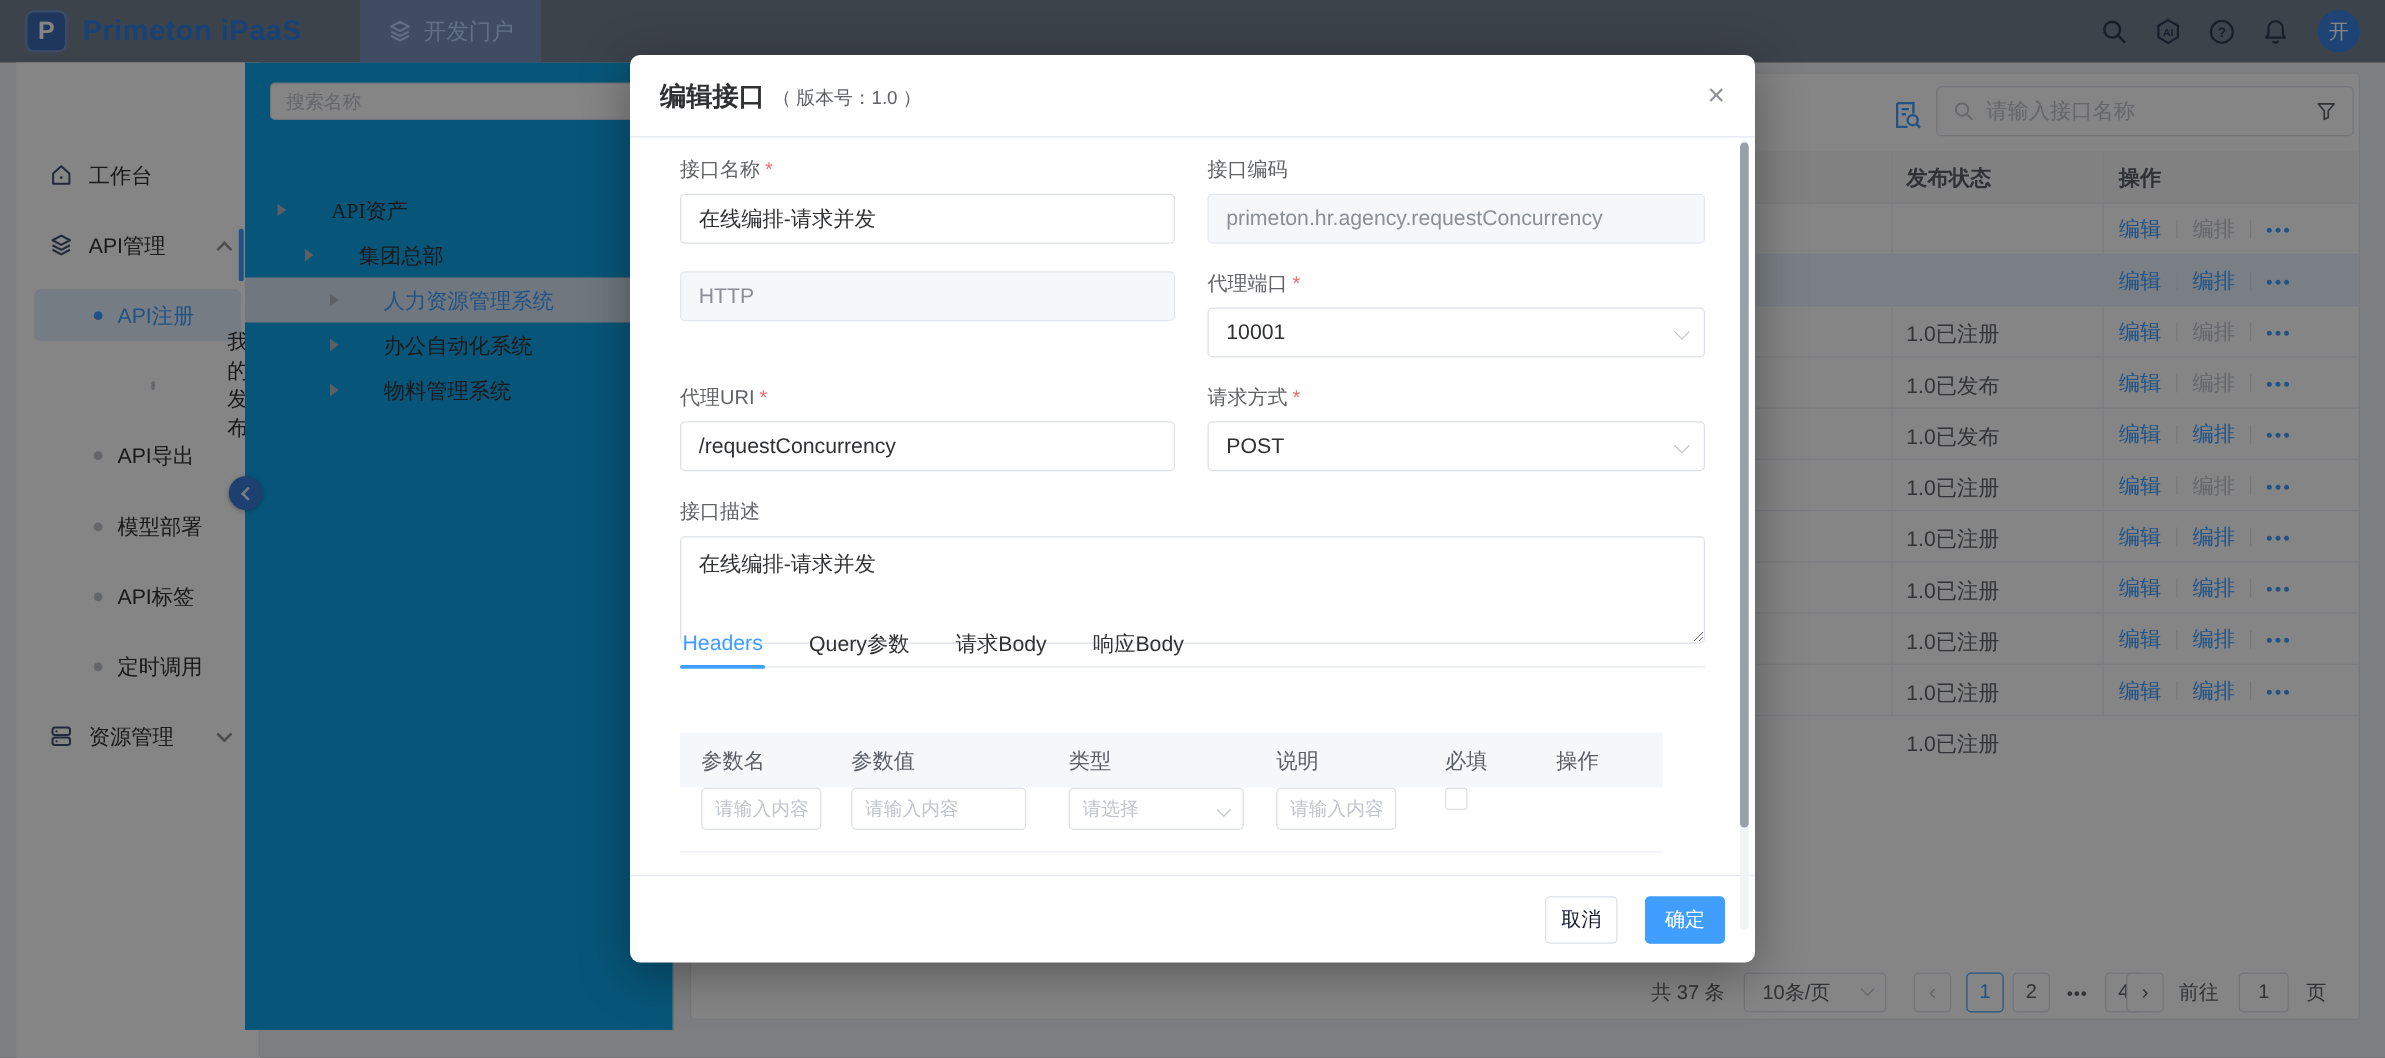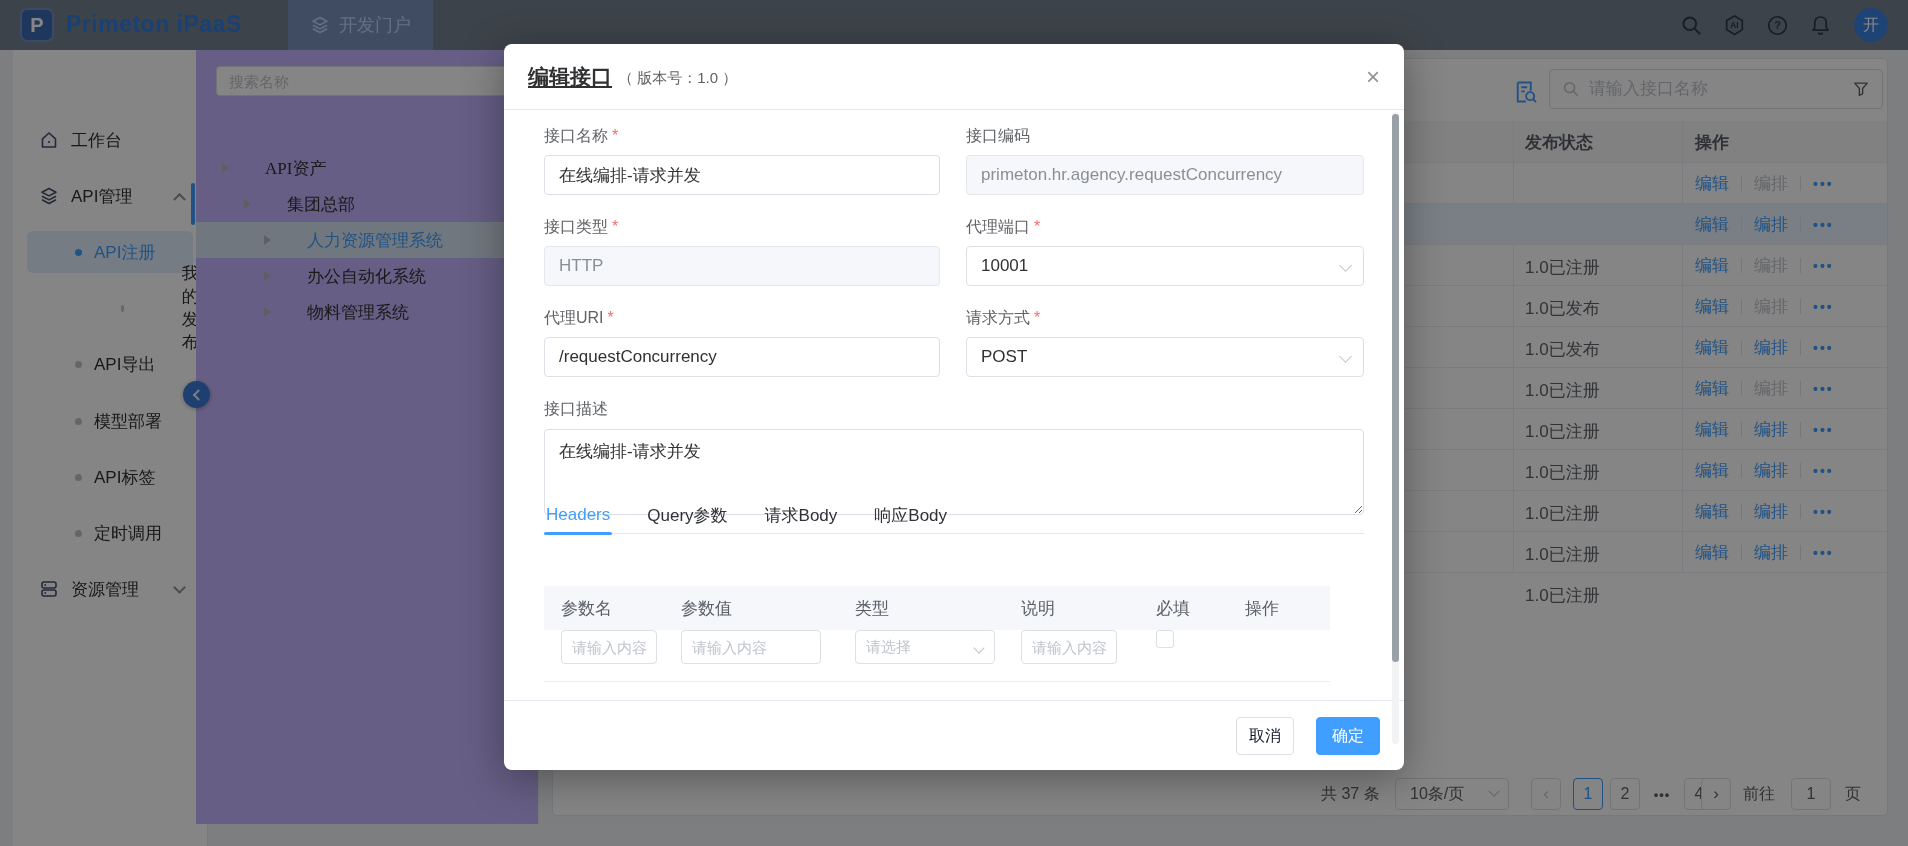--- a/index.html
+++ b/index.html
@@ -27,21 +27,21 @@
   .s-item .bullet { display:none; width:7px; height:7px; border-radius:50%; background:#c0c4cc; margin-left:62px; margin-right:12px; }
   .s-item.sub .bullet { display:block; }
   .s-item .chev { display:none; margin-left:auto; margin-right:24px; width:9px; height:9px; border-right:2px solid #909399; border-bottom:2px solid #909399; }
   .s-item.has-chev-up .chev { display:block; transform:rotate(-135deg) translate(-2px,-2px); }
   .s-item.has-chev-down .chev { display:block; transform:rotate(45deg); margin-top:-4px; }
   .s-item.active { color:#409eff; }
   .s-item.active .bullet { background:#409eff; }
   .s-item.active .hl { position:absolute; left:14px; right:15px; top:1px; bottom:1px; background:#e3eefb; border-radius:6px; z-index:-1; }
   .active-bar { position:absolute; left:191px; width:4px; height:42px; background:#409eff; border-radius:2px; z-index:2; }
   
-  .tree-panel { position:absolute; left:196px; top:50px; width:343px; height:774px; background:#c4b5fd; border-right:1px solid #e6e8eb; z-index:1; }
+  .tree-panel { position:absolute; left:196px; top:50px; width:343px; height:774px; background:#0ea5e9; border-right:1px solid #e6e8eb; z-index:1; }
   .tree-search { position:absolute; left:20px; top:16px; width:308px; height:30px; border:1px solid #dcdfe6; border-radius:4px; font-size:15px; color:#606266; padding:0 12px; outline:none; background:#fff; }
   .tree-search::placeholder { color:#c0c4cc; }
   .t-node { position:absolute; left:0; width:343px; height:36px; display:flex; align-items:center; font-size:17px; color:#303133; cursor:pointer; }
   .t-node.selected { background:#d7e4f2; color:#409eff; }
   .t-node .caret { width:0; height:0; border-left:7px solid #b0b6bf; border-top:5px solid transparent; border-bottom:5px solid transparent; margin-right:9px; }
   .t-node.lvl0 { padding-left:26px;font-family:Liberation Serif, serif; } .t-node.lvl1 { padding-left:48px; } .t-node.lvl2 { padding-left:68px; }
   .t-node .nic { width:19px; height:19px; margin-right:8px; color:#5f7395; }
   .t-node.selected .nic { color:#409eff; }
   .collapse-btn { position:absolute; left:183px; top:381px; width:27px; height:27px; border-radius:50%; background:#3a7bd9; color:#fff; z-index:3; display:flex; align-items:center; justify-content:center; box-shadow:0 1px 4px rgba(0,0,0,.3); cursor:pointer; }
   .collapse-btn .arr { width:8px; height:8px; border-left:2px solid #e8f0fb; border-bottom:2px solid #e8f0fb; transform:rotate(45deg) translate(1px,-1px); }
@@ -76,21 +76,21 @@
   .pg-num { width:30px; height:32px; border:1px solid #dcdfe6; border-radius:4px; background:#fff; display:flex; align-items:center; justify-content:center; cursor:pointer; }
   .pg-num.active { border-color:#409eff; color:#409eff; }
   .pg-num.ellipsis { border:none; letter-spacing:1px; font-size:13px; font-weight:bold; }
   .pager .goto-label { position:absolute; left:1190px; top:7px; }
   .pg-goto { position:absolute; left:1238px; top:1px; width:40px; height:32px; border:1px solid #dcdfe6; border-radius:4px; text-align:center; font-size:16px; color:#606266; outline:none; }
   .pager .unit { position:absolute; left:1292px; top:7px; }
   
   .overlay { position:absolute; inset:0; background:rgba(0,0,0,.48); z-index:50; }
   .modal { position:absolute; left:504px; top:44px; width:900px; height:726px; background:#fff; border-radius:8px; box-shadow:0 8px 40px rgba(0,0,0,.35); z-index:100; }
   .m-head { position:absolute; left:0; top:0; width:100%; height:66px; border-bottom:1px solid #e4e7ed; display:flex; align-items:center; padding:0 24px; }
-  .m-title { font-size:21px; font-weight:bold; color:#303133;text-decoration:underline; }
+  .m-title { font-size:21px; font-weight:bold; color:#303133; }
   .m-ver { font-size:15px; color:#606266; margin-left:6px; margin-top:3px; }
   .m-close { margin-left:auto; font-size:24px; color:#909399; cursor:pointer; line-height:1; }
   .m-body { position:absolute; left:40px; top:82px; width:820px; }
   .f-grid { display:grid; grid-template-columns:396px 398px; column-gap:26px; row-gap:22px; }
   .field .lab { font-size:16px; color:#606266; margin-bottom:9px; height:20px; }
   .field .star { display:none; color:#f56c6c; margin-left:4px; }
   .field.required .star { display:inline; }
   .fwrap { position:relative; }
   .field input.fin { width:100%; height:40px; border:1px solid #dcdfe6; border-radius:4px; padding:0 14px; font-size:17px; color:#303133; outline:none; background:#fff; }
   .field.disabled input.fin { background:#f5f7fa; border-color:#e4e7ed; color:#8a8f96; }
@@ -505,23 +505,20 @@
             <div class="lab">
               <span>接口编码</span>
             </div>
             <div class="fwrap">
               <input class="fin" value="primeton.hr.agency.requestConcurrency" style="">
               
             </div>
           </div>
 
           <div class="field required disabled">
-            <div class="lab">
-              <span>接口类型</span><span class="star">*</span>
-            </div>
             <div class="fwrap">
               <input class="fin" value="HTTP" style="">
               
             </div>
           </div>
 
           <div class="field required select">
             <div class="lab">
               <span>代理端口</span><span class="star">*</span>
             </div>

